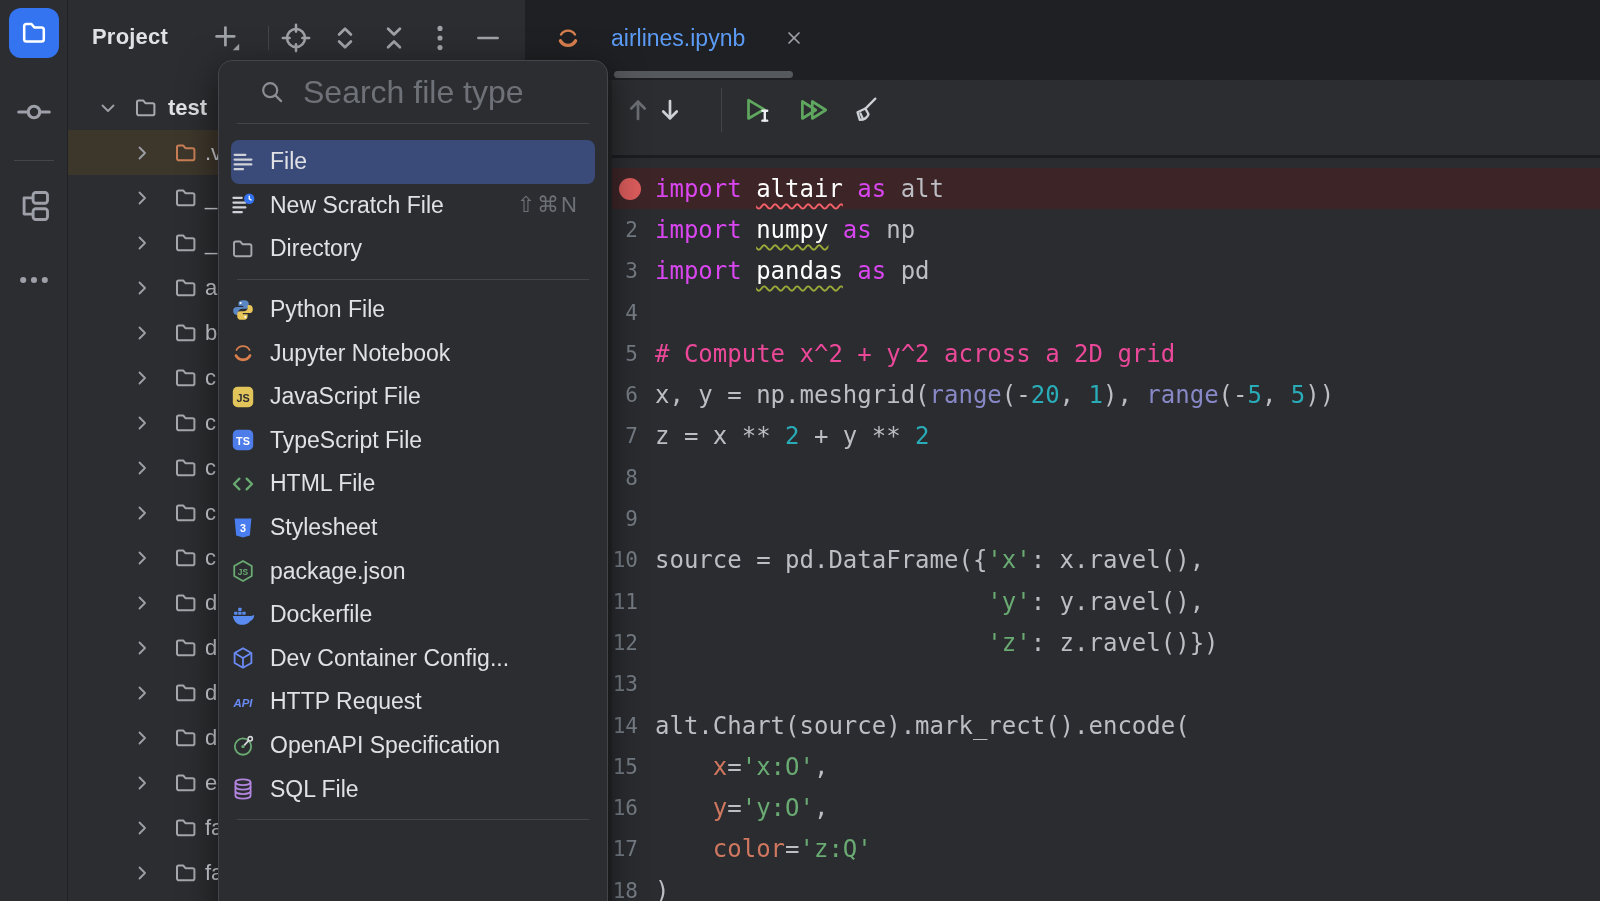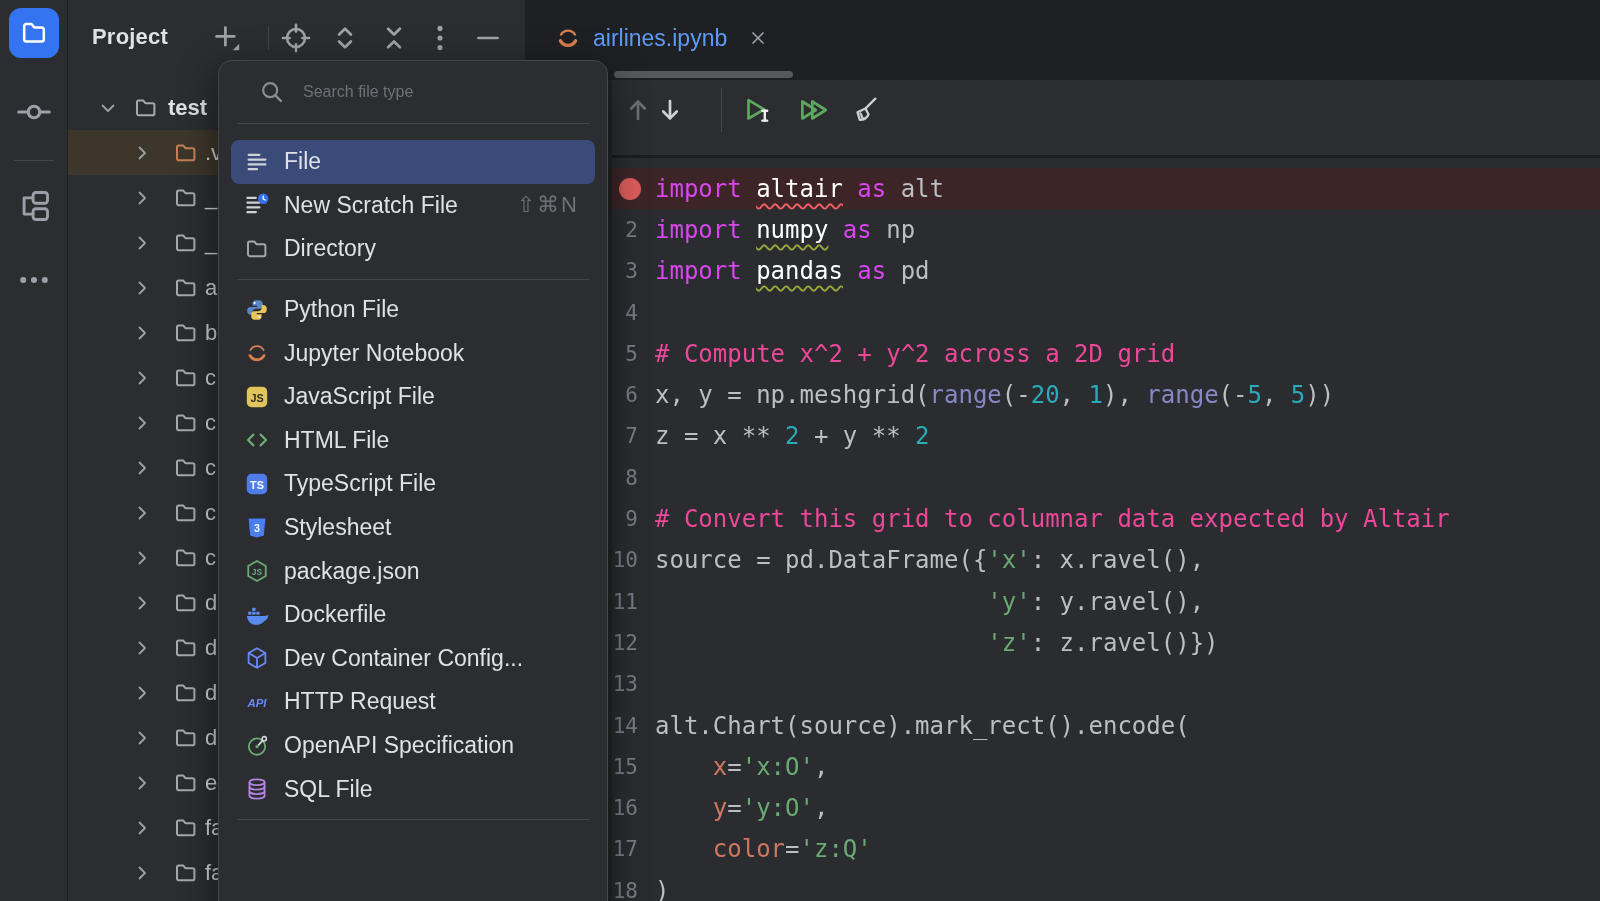--- a/index.html
+++ b/index.html
@@ -30,21 +30,21 @@
   .tree-row.root .tr-chevron { left:30px; }
   .tree-row.root .tr-folder { left:66px; }
   .tree-row.root .tr-label { left:100px; font-weight:700; color:#dfe1e5; }
   .tree-row.child .tr-chevron { left:64px; }
   .tree-row.child .tr-folder { left:106px; }
   .tree-row.child .tr-label { left:137px; }
 
   
   .editor-col { position:absolute; left:525px; top:0; width:1075px; height:901px; background:#2a2c30; }
   .tab-bar { position:absolute; left:0; top:0; width:1075px; height:80px; background:#1e2023; }
-  .tab { position:absolute; left:20px; top:12px; height:52px; display:flex; align-items:center; padding:0 14px 0 10px; }
+  .tab { position:absolute; left:20px; top:12px; height:52px; display:flex; align-items:center; padding:0 14px 0 10px;gap:18px; }
   .tab-icon { width:26px; height:26px; margin-right:12px; }
   .tab-label { font-size:23px; color:#5c9bf5; }
   .tab-close { width:22px; height:22px; margin-left:20px; display:flex; align-items:center; justify-content:center; }
   .hscrollbar { position:absolute; left:89px; top:71px; width:179px; height:7px; border-radius:4px; background:#55585d; }
 
   .nb-toolbar { position:absolute; left:0; top:80px; width:1075px; height:78px; background:#2b2d30; border-bottom:3px solid #1b1d20; }
   .tb-icon { position:absolute; top:13px; width:34px; height:34px; display:flex; align-items:center; justify-content:center; }
   .tb-sep { position:absolute; left:196px; top:8px; width:1px; height:44px; background:#43454a; }
 
   .cell-strip { position:absolute; left:77px; top:80px; width:10px; bottom:0; background:#232528; }
@@ -67,25 +67,25 @@
                         text-decoration-thickness:2px; text-underline-offset:6px; }
   .seg.err { text-decoration-color:#f56069; }
   .seg.warn { text-decoration-color:#9aa838; }
 
   
   .popup { position:absolute; left:218px; top:60px; width:390px; height:880px; background:#2b2d30;
            border:1px solid #43454a; border-radius:14px; z-index:50;
            box-shadow:0 10px 36px rgba(0,0,0,.55); }
   .popup-search { position:absolute; left:0; top:0; width:100%; height:62px; display:flex; align-items:center; }
   .search-icon { width:26px; height:26px; margin-left:40px; }
-  .search-placeholder { margin-left:18px; font-size:16px; color:#6e7278; }
+  .search-placeholder { margin-left:18px; font-size:32px; color:#6e7278; }
   .popup-divider-top { position:absolute; left:18px; right:18px; top:62px; height:1px; background:#43454a; }
   .menu { position:absolute; left:0; top:71px; right:0; padding-top:8px; }
   .menu-item { position:relative; height:43.6px; margin:0 12px; border-radius:8px;
-               display:flex; align-items:center; padding-left:14px; }
+               display:flex; align-items:center; }
   .menu-item.sel { background:#3b4b79; }
   .mi-icon { width:24px; height:24px; flex:none; display:flex; align-items:center; justify-content:center; }
   .mi-label { margin-left:15px; font-size:23px; color:#dfe1e5; white-space:nowrap; }
   .mi-shortcut { margin-left:auto; margin-right:16px; font-size:22px; color:#6e7278; letter-spacing:2px; }
   .menu-divider { height:1px; background:#43454a; margin:8px 18px; }
 
   svg { display:block; }
 </style>
 </head>
 <body>
@@ -522,21 +522,20 @@
         <div class="cl">
           <span class="ln">7</span>
           <span class="code"><span class="seg pl">z = x ** </span><span class="seg num">2</span><span class="seg pl"> + y ** </span><span class="seg num">2</span></span>
         </div>
         <div class="cl">
           <span class="ln">8</span>
           <span class="code"></span>
         </div>
         <div class="cl">
           <span class="ln">9</span>
-          <span class="code"><span class="seg com"># Convert this grid to columnar data expected by Altair</span></span>
         </div>
         <div class="cl">
           <span class="ln">10</span>
           <span class="code"><span class="seg pl">source = pd.DataFrame({</span><span class="seg str">'x'</span><span class="seg pl">: x.ravel(),</span></span>
         </div>
         <div class="cl">
           <span class="ln">11</span>
           <span class="code"><span class="seg pl">                       </span><span class="seg str">'y'</span><span class="seg pl">: y.ravel(),</span></span>
         </div>
         <div class="cl">
@@ -647,36 +646,36 @@
             <svg width="24" height="24" viewBox="0 0 20 20">
               <rect x="1.5" y="1.5" width="17" height="17" rx="4" fill="#e2c55a"></rect>
               <text x="10" y="14" font-size="9" font-weight="bold" fill="#2b2d30" text-anchor="middle" font-family="Liberation Sans, sans-serif">JS</text>
             </svg>
           </span>
           <span class="mi-label">JavaScript File</span>
         </div>
         <div class="menu-item">
           <span class="mi-icon">
             <svg width="24" height="24" viewBox="0 0 20 20">
+              <rect x="1.5" y="1.5" width="17" height="17" rx="4" fill="#4e7de9"></rect>
+              <text x="10" y="14" font-size="9" font-weight="bold" fill="#ffffff" text-anchor="middle" font-family="Liberation Sans, sans-serif">TS</text>
+            </svg>
+          </span>
+          <span class="mi-label">TypeScript File</span>
+        </div>
+        <div class="menu-item">
+          <span class="mi-icon">
+            <svg width="24" height="24" viewBox="0 0 20 20">
               <g stroke="#6aab73" stroke-width="1.9" fill="none" stroke-linecap="round" stroke-linejoin="round">
                 <path d="M7 5.5 2.5 10 7 14.5"></path>
                 <path d="M13 5.5 17.5 10 13 14.5"></path>
               </g>
             </svg>
           </span>
           <span class="mi-label">HTML File</span>
-        </div>
-        <div class="menu-item">
-          <span class="mi-icon">
-            <svg width="24" height="24" viewBox="0 0 20 20">
-              <rect x="1.5" y="1.5" width="17" height="17" rx="4" fill="#4e7de9"></rect>
-              <text x="10" y="14" font-size="9" font-weight="bold" fill="#ffffff" text-anchor="middle" font-family="Liberation Sans, sans-serif">TS</text>
-            </svg>
-          </span>
-          <span class="mi-label">TypeScript File</span>
         </div>
         <div class="menu-item">
           <span class="mi-icon">
             <svg width="24" height="24" viewBox="0 0 20 20">
               <path d="M3 2h14l-1.3 14.3L10 18l-5.7-1.7z" fill="#4a7df0"></path>
               <text x="10" y="13.5" font-size="9" font-weight="bold" fill="#ffffff" text-anchor="middle" font-family="Liberation Sans, sans-serif">3</text>
             </svg>
           </span>
           <span class="mi-label">Stylesheet</span>
         </div>

